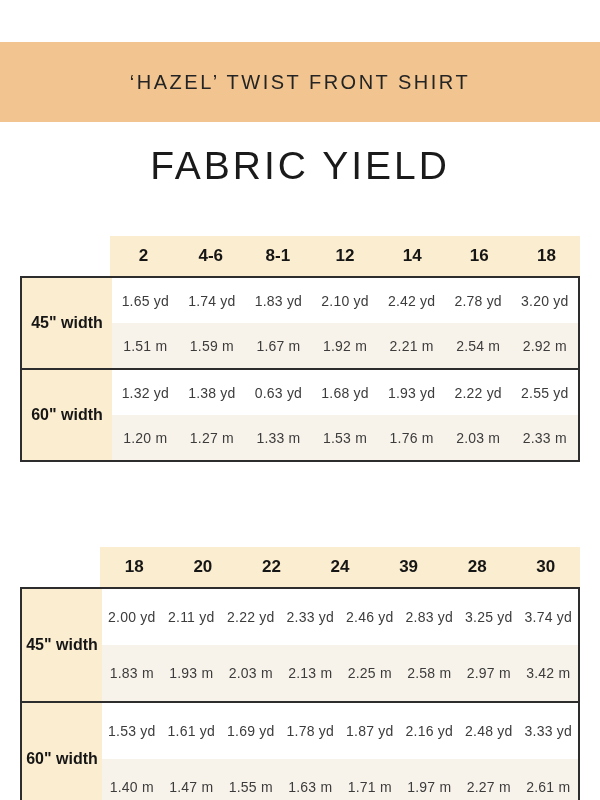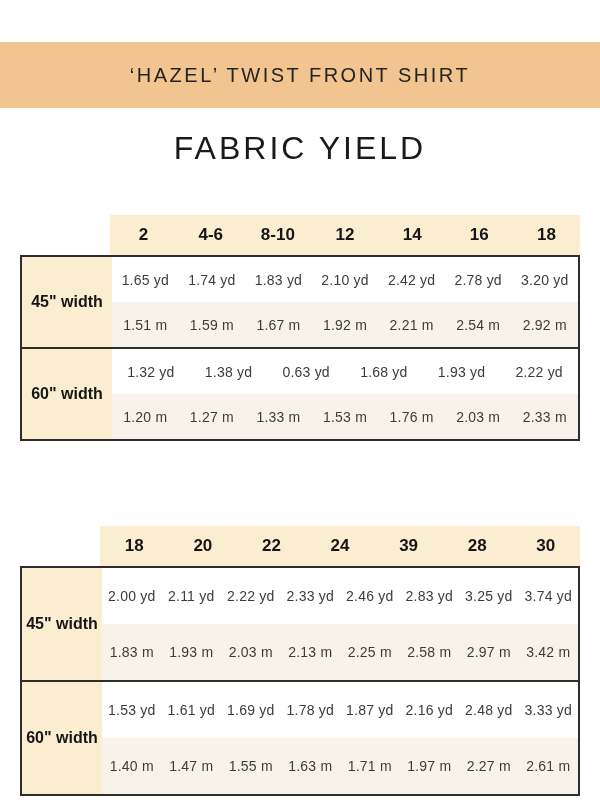--- a/index.html
+++ b/index.html
@@ -11,29 +11,29 @@
     --heading-text:#1E1E1E;
   }
   *{margin:0;padding:0;box-sizing:border-box;}
   html,body{background:#fff;}
   body{
     width:600px;height:800px;overflow:hidden;
     font-family:"Liberation Sans","DejaVu Sans",sans-serif;
     color:var(--heading-text);
   }
   .banner{
-    margin-top:42px;height:66px;background:var(--banner-bg);
+    margin-top:42px;height:80px;background:var(--banner-bg);
     display:flex;align-items:center;justify-content:center;
   }
   .banner span{
     font-size:20px;letter-spacing:2.5px;color:#242424;font-weight:400;
   }
   .title{
     margin-top:22px;text-align:center;
-    font-size:32px;font-weight:400;letter-spacing:3px;color:#1A1A1A;
+    font-size:39px;font-weight:400;letter-spacing:3px;color:#1A1A1A;
   }
   .yield-table{display:block;}
   .t1{margin-top:48px;}
   .t2{margin-top:85px;}
   .head-row{display:flex;height:40px;margin:0 20px;}
   .spacer{flex:none;}
   .t1 .spacer,.t1 .row-label{width:90px;}
   .t2 .spacer,.t2 .row-label{width:80px;}
   .head-cell{
     flex:1;background:var(--header-bg);
@@ -67,21 +67,21 @@
     <span>‘HAZEL’ TWIST FRONT SHIRT</span>
   </header>
 
   <h1 class="title">FABRIC YIELD</h1>
 
   <section class="yield-table t1">
     <div class="head-row">
       <div class="spacer"></div>
       <div class="head-cell">2</div>
       <div class="head-cell">4-6</div>
-      <div class="head-cell">8-10</div>
+      <div class="head-cell">8-1</div>
       <div class="head-cell">12</div>
       <div class="head-cell">14</div>
       <div class="head-cell">16</div>
       <div class="head-cell">18</div>
     </div>
     <div class="t-body">
       <div class="section">
         <div class="row-label">45" width</div>
         <div class="rows">
           <div class="row row-yd">
@@ -107,20 +107,21 @@
       <div class="section">
         <div class="row-label">60" width</div>
         <div class="rows">
           <div class="row row-yd">
             <div class="cell">1.32 yd</div>
             <div class="cell">1.38 yd</div>
             <div class="cell">0.63 yd</div>
             <div class="cell">1.68 yd</div>
             <div class="cell">1.93 yd</div>
             <div class="cell">2.22 yd</div>
+            <div class="cell">2.55 yd</div>
           </div>
           <div class="row row-m">
             <div class="cell">1.20 m</div>
             <div class="cell">1.27 m</div>
             <div class="cell">1.33 m</div>
             <div class="cell">1.53 m</div>
             <div class="cell">1.76 m</div>
             <div class="cell">2.03 m</div>
             <div class="cell">2.33 m</div>
           </div>

